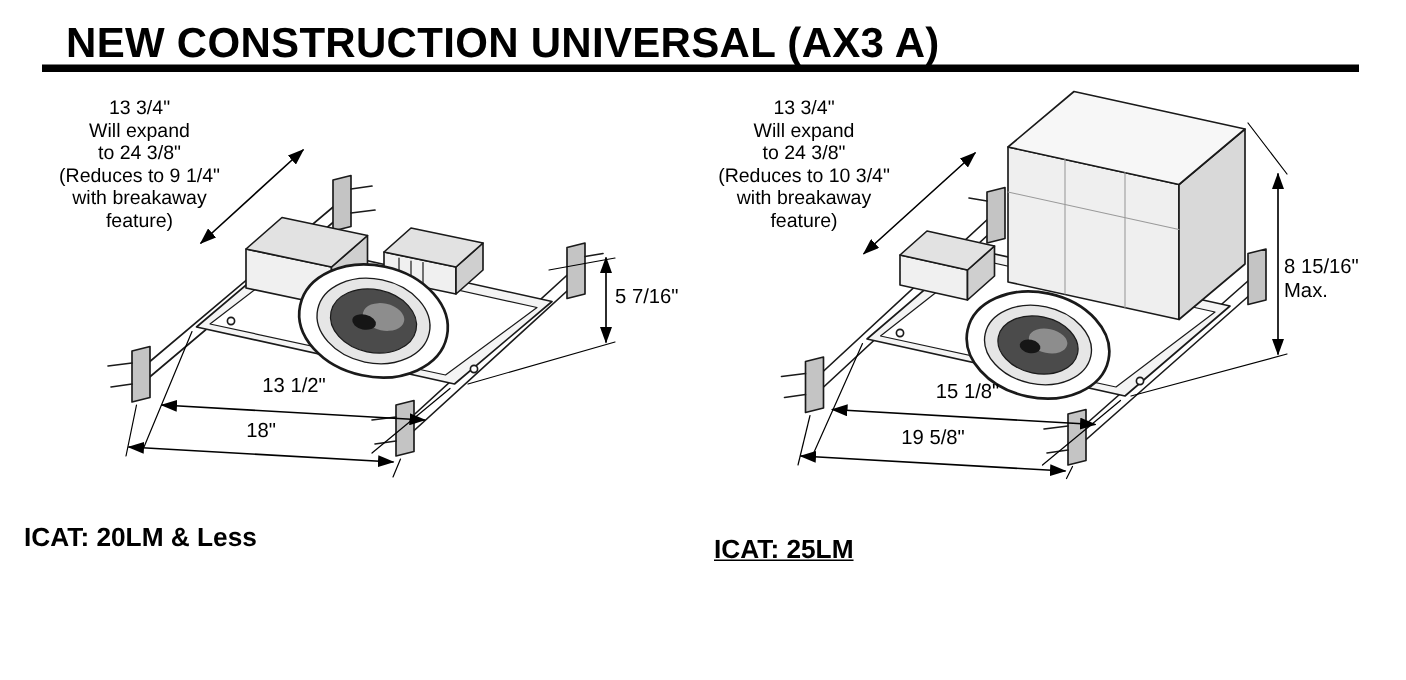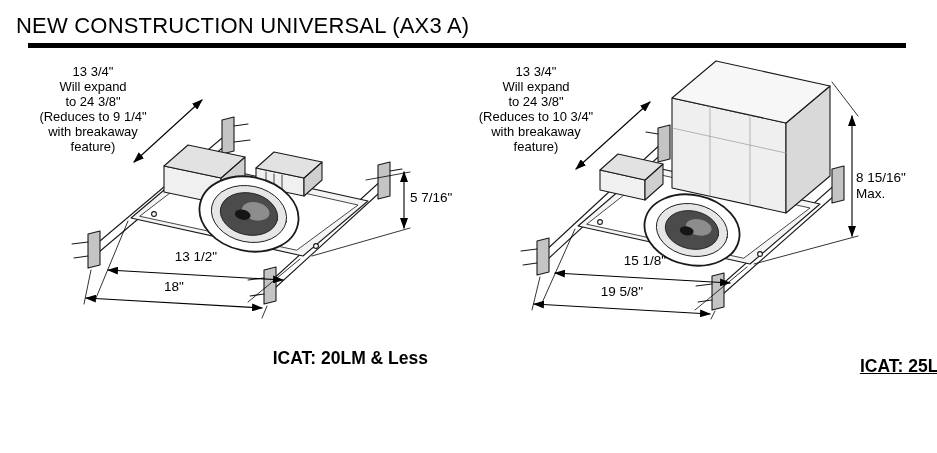--- a/index.html
+++ b/index.html
@@ -1,20 +1,20 @@
 <!DOCTYPE html>
 <html><head>
 <meta charset="utf-8">
 <style>
   * { margin:0; padding:0; box-sizing:border-box; }
   html,body { background:#ffffff; }
   body { font-family:"Liberation Sans", sans-serif; color:#000; }
   .page { position:relative; width:937px; height:453px; background:#fff; overflow:hidden; }
 
-  .title { position:absolute; left:16px; top:13px; font-size:22px; font-weight:normal; letter-spacing:.2px; white-space:nowrap; }
+  .title { position:absolute; left:44px; top:13px; font-size:28px; font-weight:bold; letter-spacing:.2px; white-space:nowrap; }
   .rule  { position:absolute; left:28px; top:43px; width:878px; height:5px; background:#000; }
 
   .figure { position:absolute; top:58px; }
   .figure-left  { left:16px;  width:456px; height:345px; }
   .figure-right { left:460px; width:477px; height:345px; }
   .figure svg { position:absolute; left:0; top:0; display:block; }
 
   .note { position:absolute; text-align:center; font-size:13px; line-height:15px; }
   .note-left  { left:2px; top:6px; width:150px; }
   .note-right { left:0;   top:6px; width:152px; }
@@ -23,21 +23,21 @@
   .dim-c { text-align:center; }
 
   .lf-height { left:394px; top:132px; }
   .lf-w1 { left:130px; top:191px; width:100px; }
   .lf-w2 { left:108px; top:221px; width:100px; }
 
   .rf-height { left:396px; top:112px; line-height:16px; }
   .rf-w1 { left:135px; top:195px; width:100px; }
   .rf-w2 { left:112px; top:226px; width:100px; }
 
-  .caption { position:absolute; text-align:right; font-weight:bold; font-size:17.5px; line-height:25px; white-space:nowrap; }
+  .caption { position:absolute; text-align:left; font-weight:bold; font-size:17.5px; line-height:25px; white-space:nowrap; }
   .caption-left  { left:0; top:288px; width:412px; }
   .caption-right { left:16px; top:296px; width:477px;text-decoration:underline; }
 </style>
 </head>
 <body>
 
 <div class="page">
 
   <div class="title">NEW CONSTRUCTION UNIVERSAL (AX3 A)</div>
   <div class="rule"></div>

